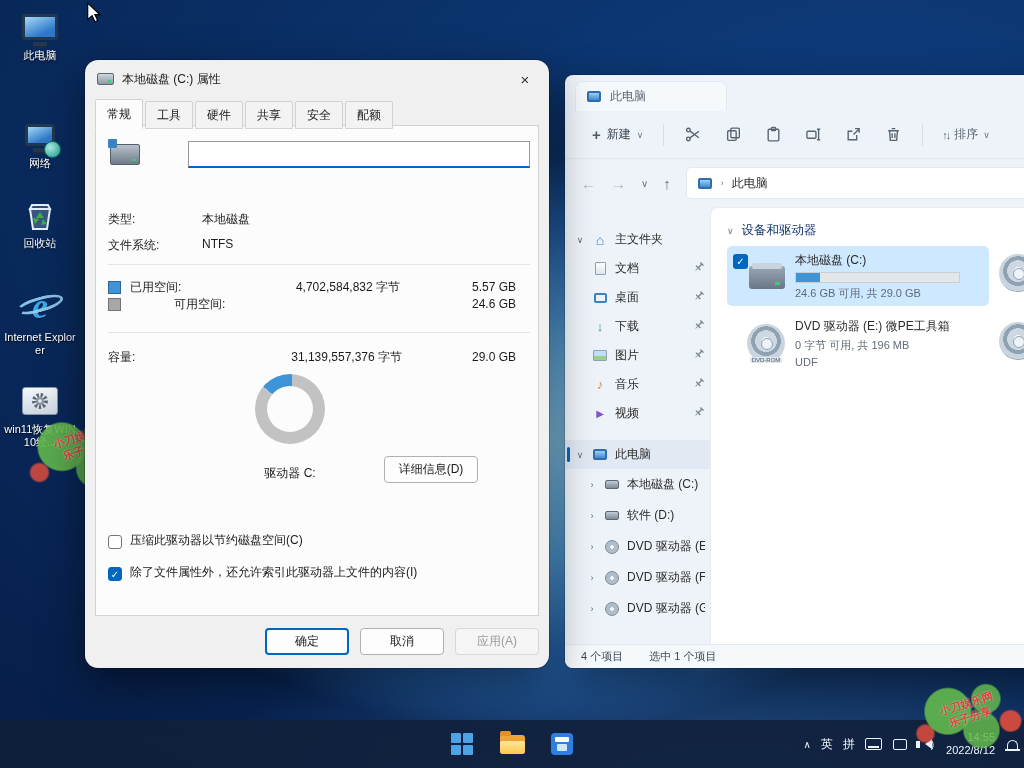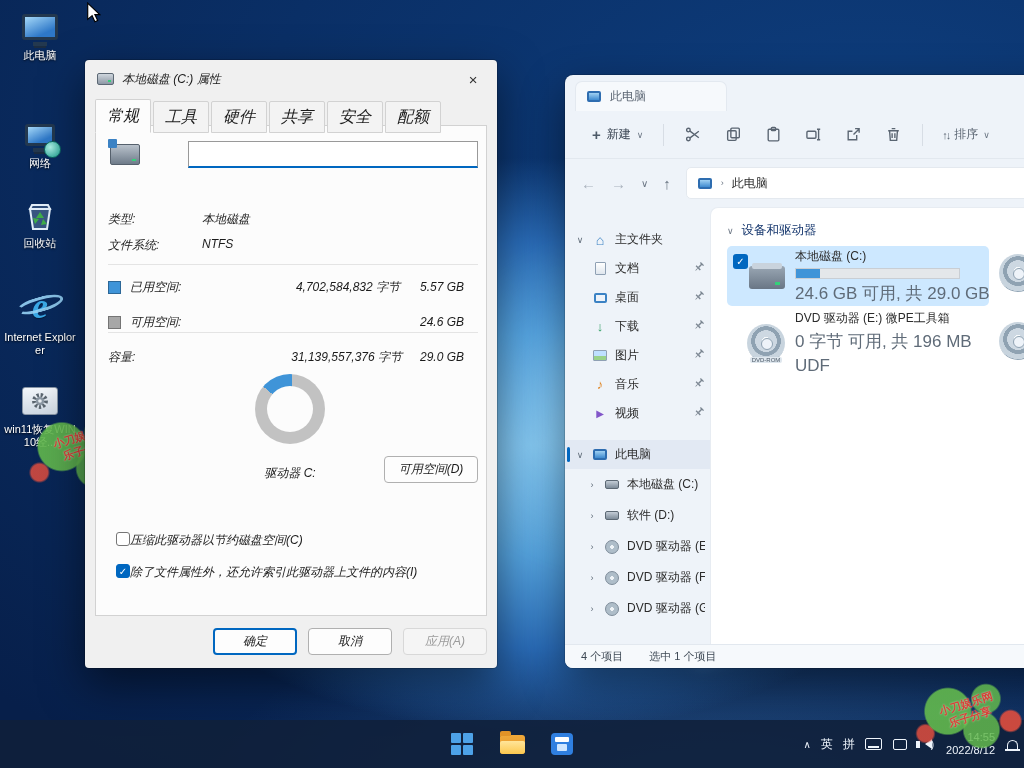--- a/index.html
+++ b/index.html
@@ -50,65 +50,65 @@
       radial-gradient(circle at 88% 58%, rgba(224,78,63,.9) 9%, rgba(0,0,0,0) 11%),
       radial-gradient(circle at 12% 75%, rgba(224,78,63,.85) 7%, rgba(0,0,0,0) 9%);
     filter:blur(.5px); }
   .splat .wm { position:absolute; left:0; right:0; top:24%; transform:rotate(-17deg);
     color:#d8423a; font-weight:bold; font-size:11px; line-height:14px; text-align:center;
     text-shadow:0 0 2px rgba(255,255,255,.65); }
   .splat1 { left:26px; top:408px; width:112px; height:86px; z-index:6; }
   .splat2 { left:912px; top:678px; width:112px; height:74px; z-index:45; }
 
   
-  .dlg { position:absolute; left:85px; top:60px; width:412px; height:608px; z-index:30;
-         background:#f0f0f0; border-radius:4px;
-         box-shadow:0 16px 44px rgba(0,0,0,.5), 0 0 0 1px rgba(0,0,0,.18);font-style:italic; }
+  .dlg { position:absolute; left:85px; top:60px; width:464px; height:608px; z-index:30;
+         background:#f0f0f0; border-radius:13px;
+         box-shadow:0 16px 44px rgba(0,0,0,.5), 0 0 0 1px rgba(0,0,0,.18); }
   .dlg-title { display:flex; align-items:center; height:38px; padding:0 6px 0 12px; }
   .dlg-title .t { margin-left:8px; }
   .dlg-close { margin-left:auto; width:36px; height:28px; display:flex; align-items:center; justify-content:center;
                font-size:15px; color:#333; border-radius:5px; }
   .mini-drive { width:17px; height:12px; background:linear-gradient(#cfd6dd,#8d98a5); border:1px solid #5c6874;
                 border-radius:2px; position:relative; flex:none; }
   .mini-drive::after { content:""; position:absolute; right:2px; bottom:2px; width:3px; height:2px; background:#35d07a; }
 
   .dlg-tabs { position:absolute; left:10px; top:41px; display:flex; z-index:4; }
   .dtab { padding:5px 11px 4px; border:1px solid #d2d2d2; background:#f3f3f3; margin-right:2px;
-          border-radius:2px 2px 0 0; font-size:16px; }
+          border-radius:2px 2px 0 0; font-size:12px; }
   .dtab.active { background:#fcfcfc; border-bottom-color:#fcfcfc; padding-top:6px; margin-top:-2px; }
 
   .dlg-page { position:absolute; left:10px; right:10px; top:65px; bottom:52px; background:#fcfcfc;
               border:1px solid #d2d2d2; }
   .dlg-drv { position:absolute; left:14px; top:18px; width:30px; height:21px;
              background:linear-gradient(#b9c2cc,#6e7b89); border:1px solid #55606c; border-radius:2px; }
   .dlg-drv::before { content:""; position:absolute; left:-3px; top:-6px; width:9px; height:9px; background:#3b82c4; border-radius:1px; }
   .dlg-drv::after { content:""; position:absolute; right:3px; bottom:3px; width:4px; height:2px; background:#35d07a; }
   .vol-input { position:absolute; left:92px; right:8px; top:15px; height:27px; background:#fff;
                border:1px solid #999; border-bottom:2px solid #0067c0; padding:0 6px; font:inherit; }
   .kv { position:absolute; left:12px; display:flex; }
   .kv .k { width:94px; }
   .kv.type { top:85px; } .kv.fs { top:111px; }
   .sep { position:absolute; left:12px; right:8px; border-top:1px solid #e4e4e4; }
   .sep.s1 { top:138px; } .sep.s2 { top:206px; }
   .srow { position:absolute; left:12px; right:22px; display:flex; align-items:center; height:20px; }
-  .srow.used { top:151px; } .srow.free { top:186px; } .srow.cap { top:221px; }
+  .srow.used { top:151px; } .srow.free { top:168px;gap:44px; } .srow.cap { top:221px; }
   .sq { width:13px; height:13px; margin-right:9px; border:1px solid rgba(0,0,0,.3); flex:none; }
   .sq.u { background:#3f94d8; } .sq.f { background:#a7a7a7; }
   .sl { width:70px; } .srow.cap .sl { width:94px; }
   .sb { width:200px; text-align:right; }
   .sg { flex:1; text-align:right; }
 
   .donut { position:absolute; left:159px; top:248px; width:70px; height:70px; border-radius:50%;
            background:conic-gradient(from -50deg, #3f94d8 0 54deg, #c2c2c2 54deg 360deg); }
   .donut::after { content:""; position:absolute; inset:12px; border-radius:50%; background:#fcfcfc; }
   .drive-cap { position:absolute; left:124px; top:339px; width:140px; text-align:center; }
   .wbtn { display:flex; align-items:center; justify-content:center; background:#fdfdfd;
           border:1px solid #b0b0b0; border-radius:4px; font-size:12px; color:#1b1b1b; }
   .details-btn { position:absolute; left:288px; top:330px; width:94px; height:27px; }
-  .chk { position:absolute; left:20px; display:flex; align-items:flex-start; }
+  .chk { position:absolute; left:12px; display:flex; align-items:flex-end; gap:8px; }
   .chk.c1 { top:406px; } .chk.c2 { top:438px; }
   .box { width:14px; height:14px; border:1px solid #767676; border-radius:3px; background:#fff; flex:none;
          display:flex; align-items:center; justify-content:center; font-size:10px; color:#fff; }
   .box.on { background:#0067c0; border-color:#0067c0; }
   .dlg-btns { position:absolute; right:10px; bottom:13px; display:flex; gap:11px; }
   .dlg-btns .wbtn { width:84px; height:27px; }
   .wbtn.primary { border:2px solid #0067c0; }
   .wbtn.disabled { color:#9b9b9b; background:#f5f5f5; border-color:#d8d8d8; }
 
   
@@ -175,21 +175,21 @@
   .disc-wrap { margin-left:20px; display:flex; flex-direction:column; align-items:center; flex:none; }
   .disc { width:38px; height:38px; border-radius:50%; position:relative;
           background:radial-gradient(circle at 50% 45%, #f7fafc 0 14%, #cdd8e2 15% 38%, #8fa2b2 39% 52%, #c8d4de 53% 70%, #94a7b7 71% 100%); }
   .disc::after { content:""; position:absolute; left:50%; top:50%; width:10px; height:10px; margin:-5px;
                  border-radius:50%; background:#eef3f9; border:1px solid #8fa2b2; }
   .dvd-lbl { font-size:6px; color:#4a5866; background:#dfe7ee; padding:0 2px; border-radius:2px; margin-top:-5px; z-index:1; }
   .drv-txt { display:flex; flex-direction:column; gap:3px; margin-left:10px; min-width:0; }
   .drv-name { white-space:nowrap; }
   .pbar { width:165px; height:11px; background:#e4e7ea; border:1px solid #c9ced4; }
   .pfill { height:100%; background:#3f94d8; }
-  .drv-det { font-size:17px; color:#5f6b78; white-space:nowrap; }
+  .drv-det { font-size:11px; color:#5f6b78; white-space:nowrap; }
   .ghost { position:absolute; } .ghost.g1 { left:288px; top:46px; } .ghost.g2 { left:288px; top:114px; }
   .ex-status { position:absolute; left:0; right:0; bottom:0; height:24px; display:flex; align-items:center;
                gap:26px; padding-left:16px; font-size:11px; color:#3d4854; background:#f6f9fc;
                border-top:1px solid #e2e8ef; }
 
   
   .tb { position:absolute; left:0; right:0; bottom:0; height:48px; z-index:40;
         background:rgba(16,32,58,.88); display:flex; align-items:center; }
   .tb-center { margin:0 auto; display:flex; gap:10px; }
   .tb-btn { width:40px; height:40px; border-radius:5px; display:flex; align-items:center; justify-content:center; }
@@ -326,21 +326,21 @@
     </div>
     <div class="sep s2"></div>
     <div class="srow cap">
       <span class="sl">容量:</span>
       <span class="sb">31,139,557,376 字节</span>
       <span class="sg">29.0 GB</span>
     </div>
     <div class="donut"></div>
     <div class="drive-cap">驱动器 C:</div>
     <div class="wbtn details-btn">
-        <span>可用空间(D)</span>
+        <span>详细信息(D)</span>
       </div>
     <div class="chk c1">
       <span class="box"></span>
       <span>压缩此驱动器以节约磁盘空间(C)</span>
     </div>
     <div class="chk c2">
       <span class="box on">
           <span>✓</span>
         </span>
       <span>除了文件属性外，还允许索引此驱动器上文件的内容(I)</span>

